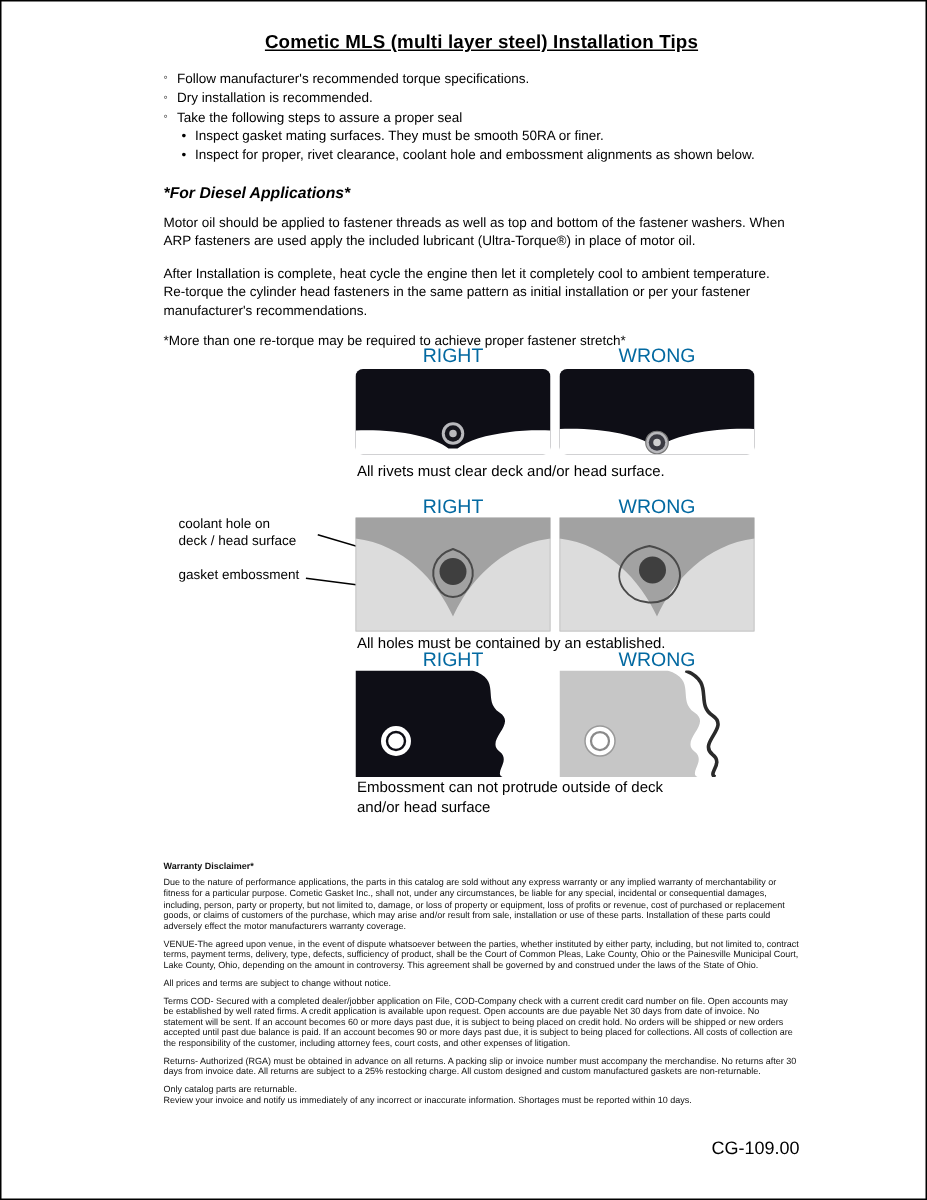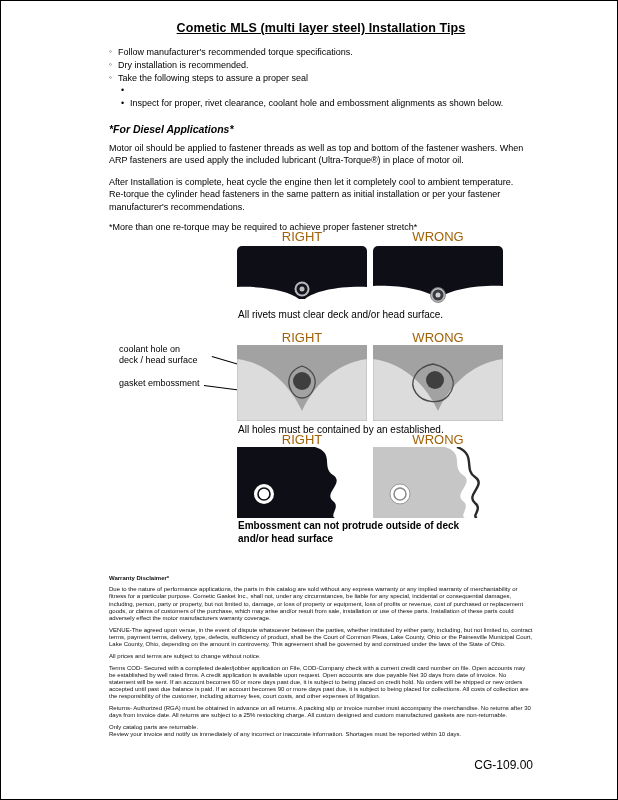--- a/index.html
+++ b/index.html
@@ -12,21 +12,21 @@
   .content { position:absolute; left:108px; top:20px; width:424px; }
   .title { font-size:12.5px; font-weight:bold; text-decoration:underline; margin-bottom:11px; letter-spacing:.1px;text-align:center; }
   .bullet-row { display:flex; font-size:9px; line-height:12.8px; }
   .bullet-row .marker { flex:none; width:9px; font-size:8px; line-height:12.8px; }
   .sub { margin-left:12px; }
   .sub .marker { font-size:9px; }
   .diesel-heading { font-size:10.5px; font-weight:bold; margin:13px 0 7px;font-style:italic; }
   .para { font-size:9px; line-height:12.5px; margin-bottom:9px; width:420px; }
   .note { font-size:9px; margin-top:3px; }
 
-  .dg-header { position:absolute; width:130px; text-align:center; font-size:13px; color:#a16207; }
+  .dg-header { position:absolute; width:130px; text-align:center; font-size:13px; color:#0369a1; }
   .panel { position:absolute; width:130px; }
   .panel svg { display:block; }
   .caption { position:absolute; font-size:10px; line-height:12.5px; white-space:pre-line; }
   .ann-label { position:absolute; font-size:9px; line-height:10.5px; white-space:pre-line; }
   .leader { position:absolute; height:1px; background:#000; transform-origin:0 0; }
 
   .disclaimer { position:absolute; left:108px; top:574px; width:424px; font-size:6px; line-height:7.2px; color:#111; }
   .disclaimer .dheading { font-weight:bold; margin-bottom:4px; }
   .disclaimer p { margin-bottom:4.5px; }
   .disclaimer p.tight { margin-bottom:0; }
@@ -47,20 +47,21 @@
     <div class="bullet-row">
       <span class="marker">◦</span>
       <span>Dry installation is recommended.</span>
     </div>
     <div class="bullet-row">
       <span class="marker">◦</span>
       <span>Take the following steps to assure a proper seal</span>
     </div>
     <div class="bullet-row sub">
       <span class="marker">•</span>
+      <span>Inspect gasket mating surfaces.  They must be smooth 50RA or finer.</span>
     </div>
     <div class="bullet-row sub">
       <span class="marker">•</span>
       <span>Inspect for proper, rivet clearance, coolant hole and embossment alignments as shown below.</span>
     </div>
 
     <div class="diesel-heading">*For Diesel Applications*</div>
     <div class="para">Motor oil should be applied to fastener threads as well as top and bottom of the fastener washers. When ARP fasteners are used apply the included lubricant (Ultra-Torque®) in place of motor oil.</div>
     <div class="para">After Installation is complete, heat cycle the engine then let it completely cool to ambient temperature. Re-torque the cylinder head fasteners in the same pattern as initial installation or per your fastener manufacturer's recommendations.</div>
     <div class="note">*More than one re-torque may be required to achieve proper fastener stretch*</div>
@@ -129,21 +130,21 @@
   </div>
   <div class="panel" style="left:372px; top:446px;">
     <svg width="130" height="71" viewBox="0 0 130 71">
       <rect width="130" height="71" fill="#ffffff"></rect>
       <path d="M0,0 H72 C92,6 78,20 90,28 C102,36 80,46 90,54 C98,60 86,68 92,71 H0 Z" fill="#c6c6c6"></path>
       <path d="M84,0 C104,8 90,22 102,30 C114,38 92,48 102,56 C110,62 98,69 104,71" fill="none" stroke="#2a2a2a" stroke-width="2.4"></path>
       <circle cx="27" cy="47" r="10" fill="#ffffff" stroke="#9a9a9a" stroke-width="1"></circle>
       <circle cx="27" cy="47" r="6" fill="none" stroke="#8a8a8a" stroke-width="1.5"></circle>
     </svg>
   </div>
-  <div class="caption" style="left:237px; top:519px;font-weight:bold;">Embossment can not protrude outside of deck
+  <div class="caption" style="left:237px; top:519px;">Embossment can not protrude outside of deck
 and/or head surface</div>
 
   <div class="disclaimer">
     <div class="dheading">Warranty Disclaimer*</div>
     <p>Due to the nature of performance applications, the parts in this catalog are sold without any express warranty or any implied warranty of merchantability or fitness for a particular purpose.  Cometic Gasket Inc., shall not, under any circumstances, be liable for any special, incidental or consequential damages, including, person, party or property, but not limited to, damage, or loss of property or equipment, loss of profits or revenue, cost of purchased or replacement goods, or claims of customers of the purchase, which may arise and/or result from sale, installation or use of these parts.  Installation of these parts could adversely effect the motor manufacturers warranty coverage.</p>
     <p>VENUE-The agreed upon venue, in the event of dispute whatsoever between the parties, whether instituted by either party, including, but not limited to, contract terms, payment terms, delivery, type, defects, sufficiency of product, shall be the Court of Common Pleas, Lake County, Ohio or the Painesville Municipal Court, Lake County, Ohio, depending on the amount in controversy. This agreement shall be governed by and construed under the laws of the State of Ohio.</p>
     <p>All prices and terms are subject to change without notice.</p>
     <p>Terms COD- Secured with a completed dealer/jobber application on File, COD-Company check with a current credit card number on file.  Open accounts may be established by well rated firms.  A credit application is available upon request.  Open accounts are due payable Net 30 days from date of invoice.  No statement will be sent.  If an account becomes 60 or more days past due, it is subject to being placed on credit hold.  No orders will be shipped or new orders accepted until past due balance is paid.  If an account becomes 90 or more days past due, it is subject to being placed for collections.  All costs of collection are the responsibility of the customer, including attorney fees, court costs, and other expenses of litigation.</p>
     <p>Returns- Authorized (RGA) must be obtained in advance on all returns.  A packing slip or invoice number must accompany the merchandise.  No returns after 30 days from invoice date.  All returns are subject to a 25% restocking charge.  All custom designed and custom manufactured gaskets are non-returnable.</p>
     <p class="tight">Only catalog parts are returnable.</p>

